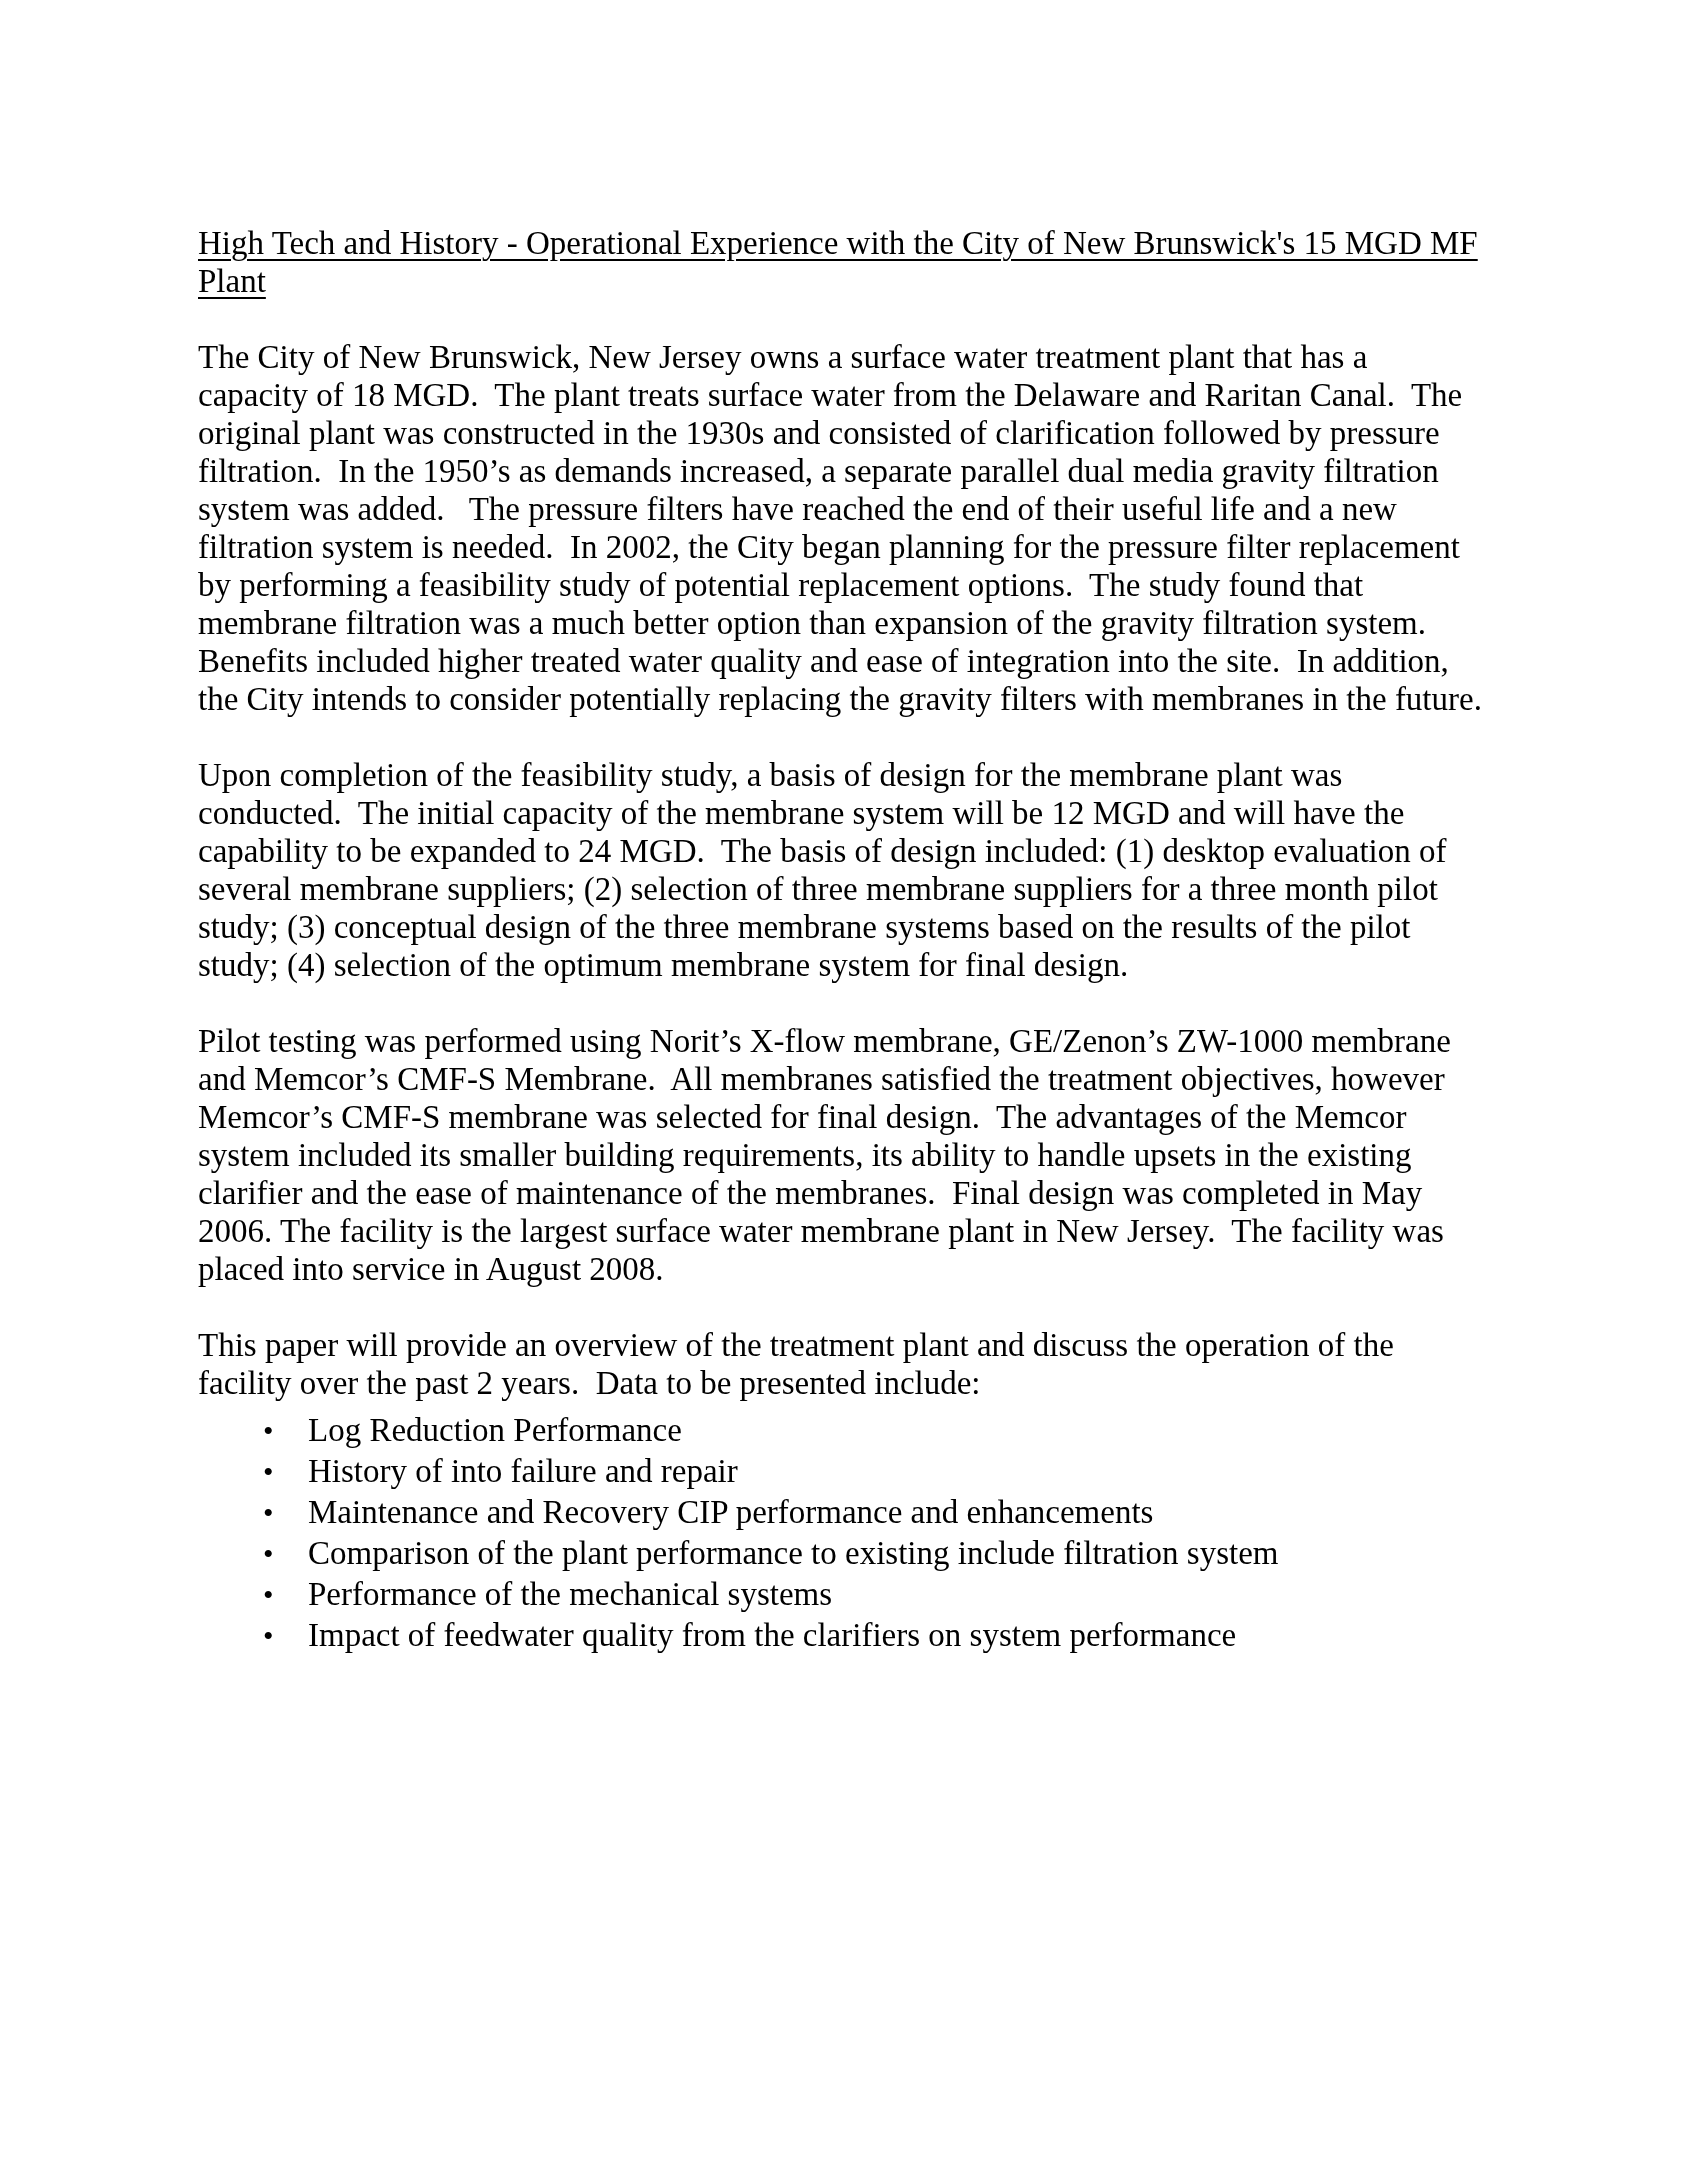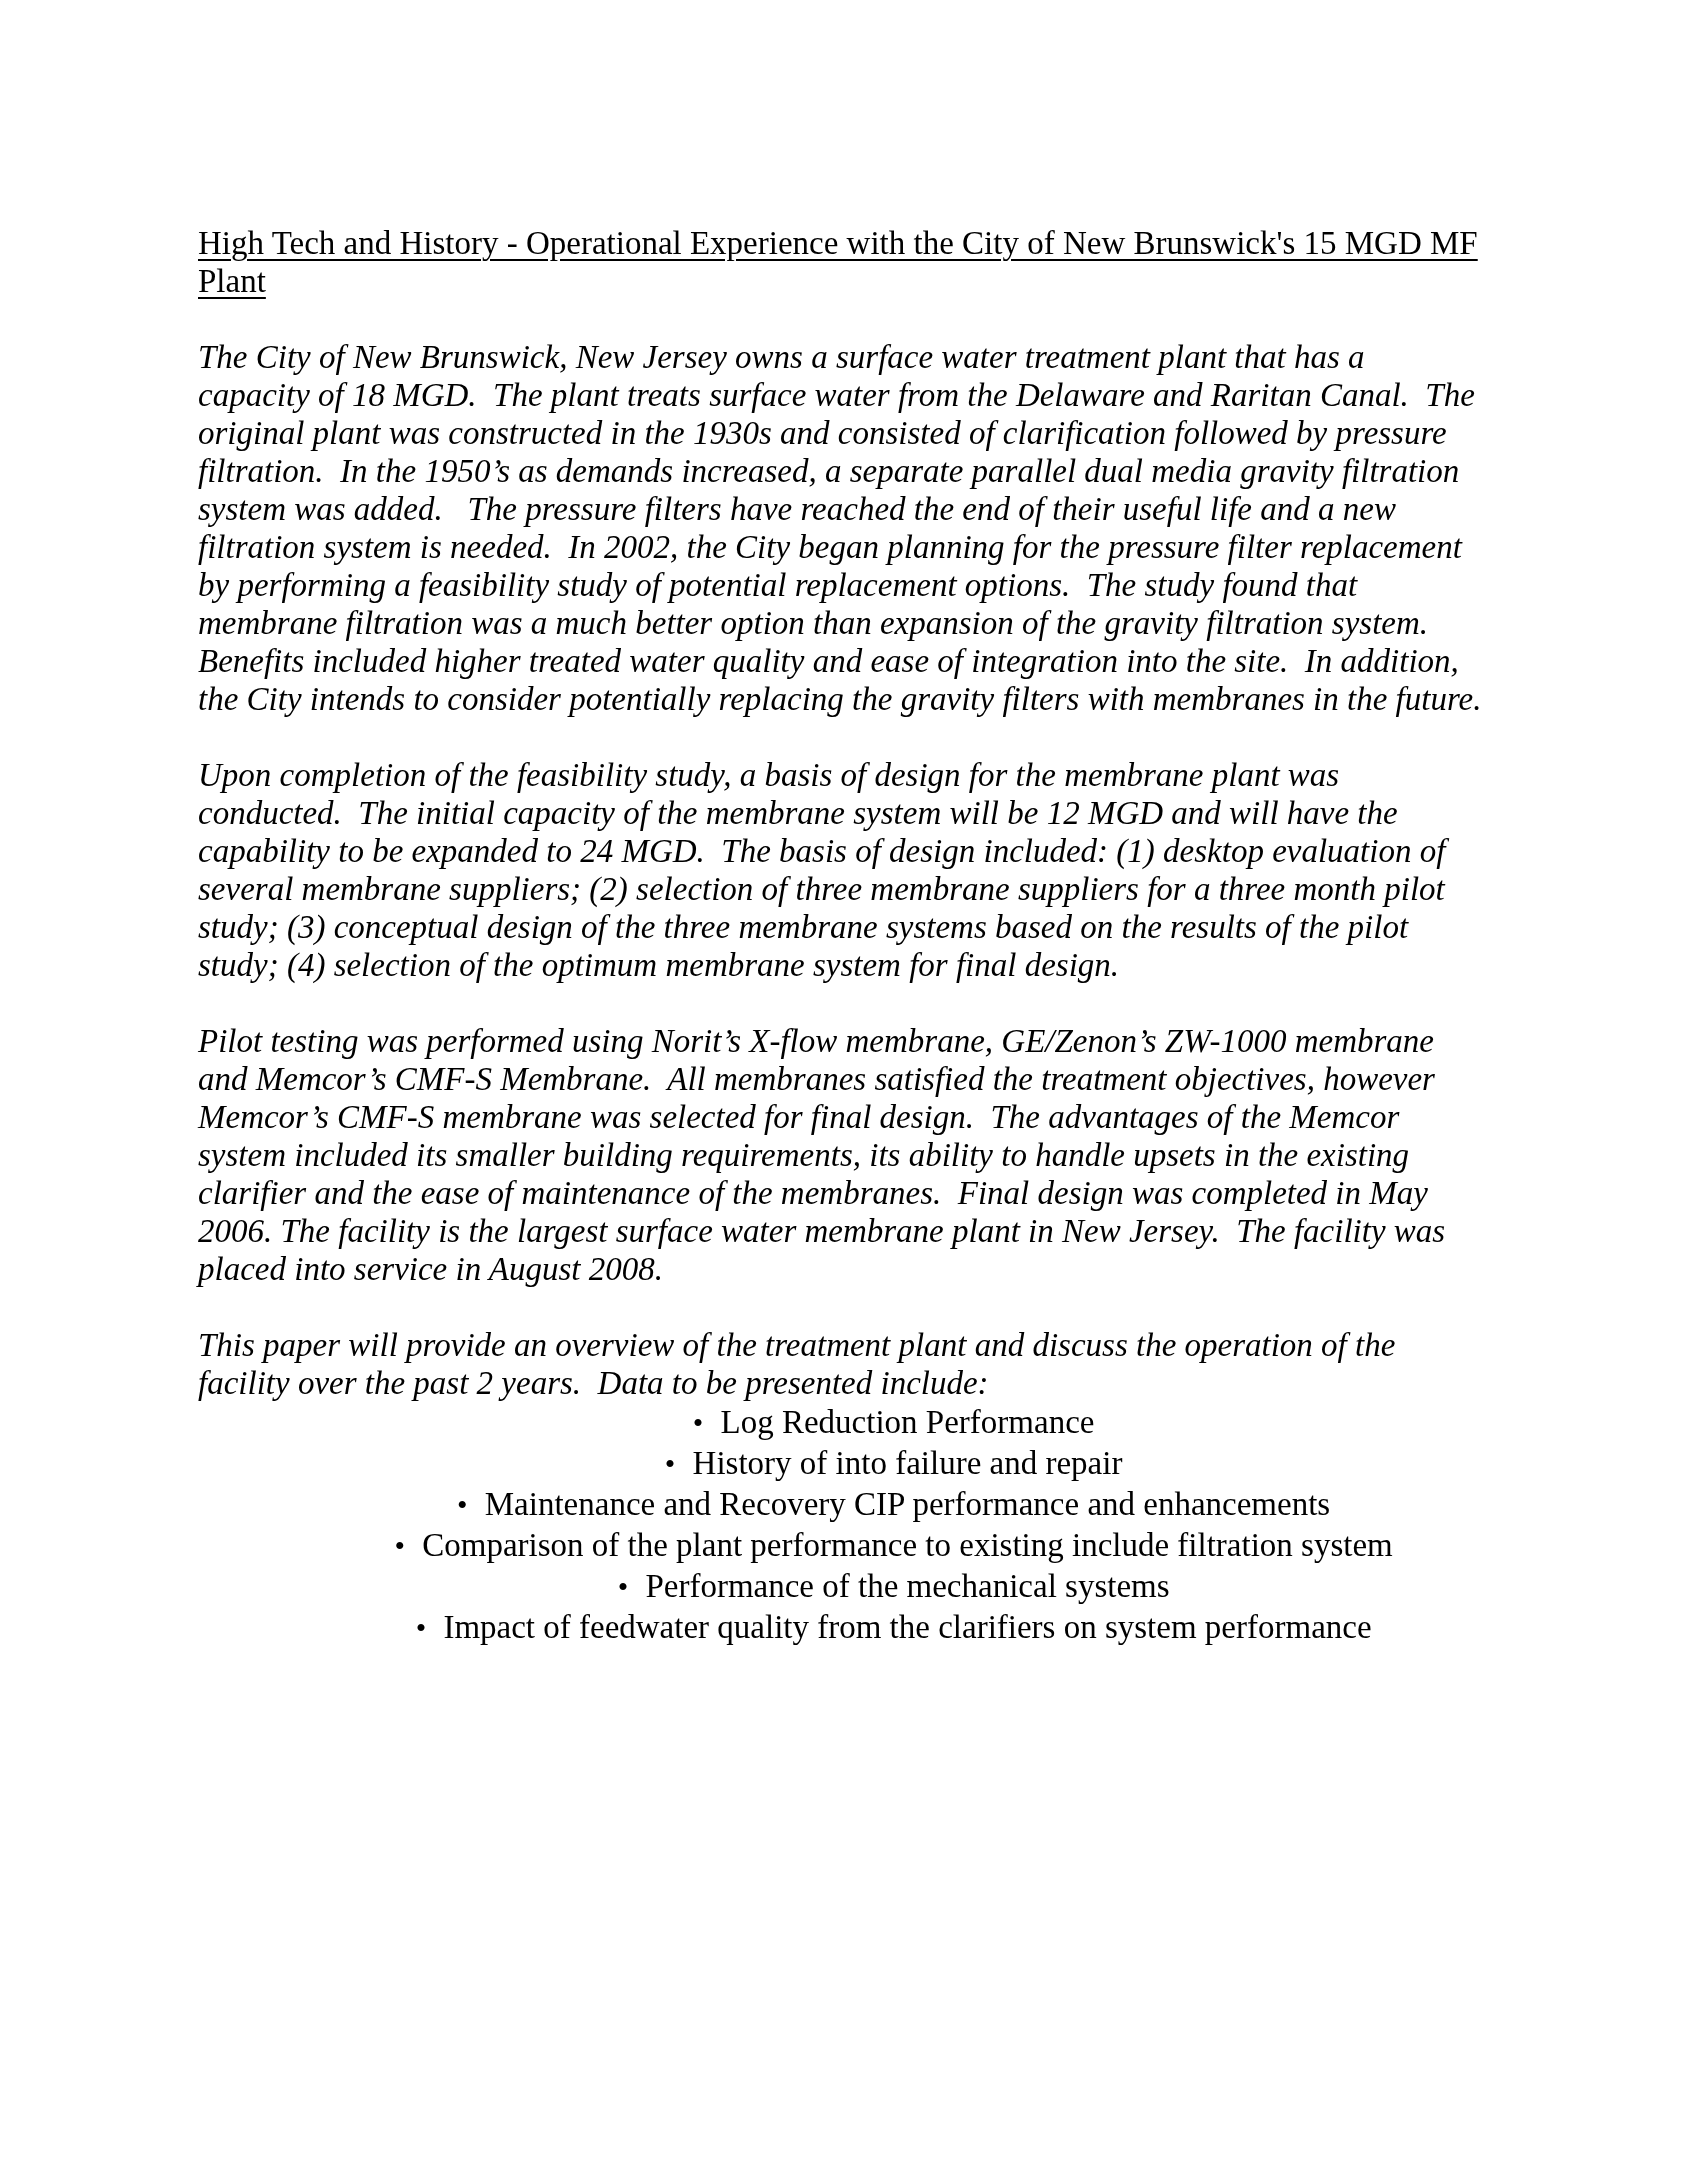--- a/index.html
+++ b/index.html
@@ -29,30 +29,28 @@
     font-weight: normal;
     margin: 0 0 38px 0;
     text-decoration: underline;
     text-decoration-thickness: 2px;
     text-underline-offset: 5px;
     white-space: pre-wrap;
   }
   .para {
     margin: 0 0 38px 0;
     white-space: pre-wrap;
-    font-style: italic;
   }
   .para.last {
     margin-bottom: 0;
   }
   ul.bullets {
     list-style: none;
-    margin: 0;
+    margin: 8px;
     padding: 0;
-    text-align: center;
   }
   ul.bullets li {
     margin-left: 57px;
     line-height: 40px;
   }
   ul.bullets .bullet {
     display: inline-block;
     width: 45px;
     font-size: 30px;
   }

